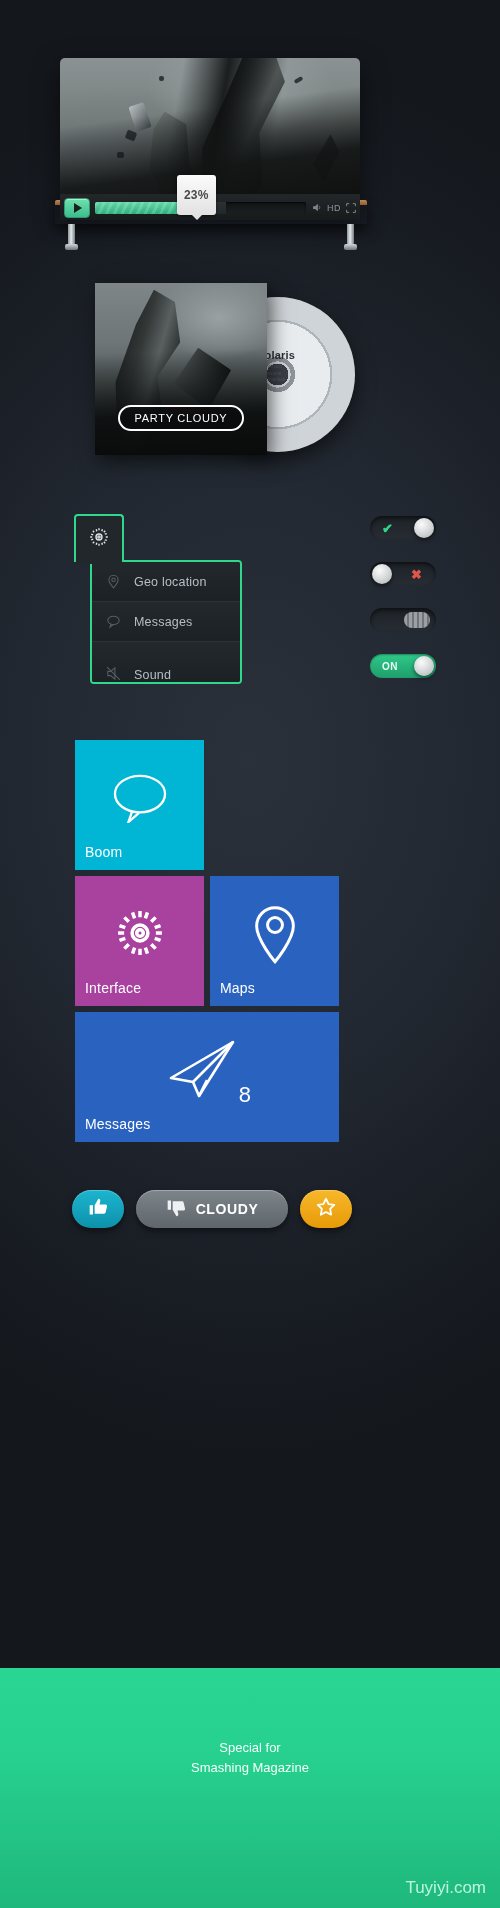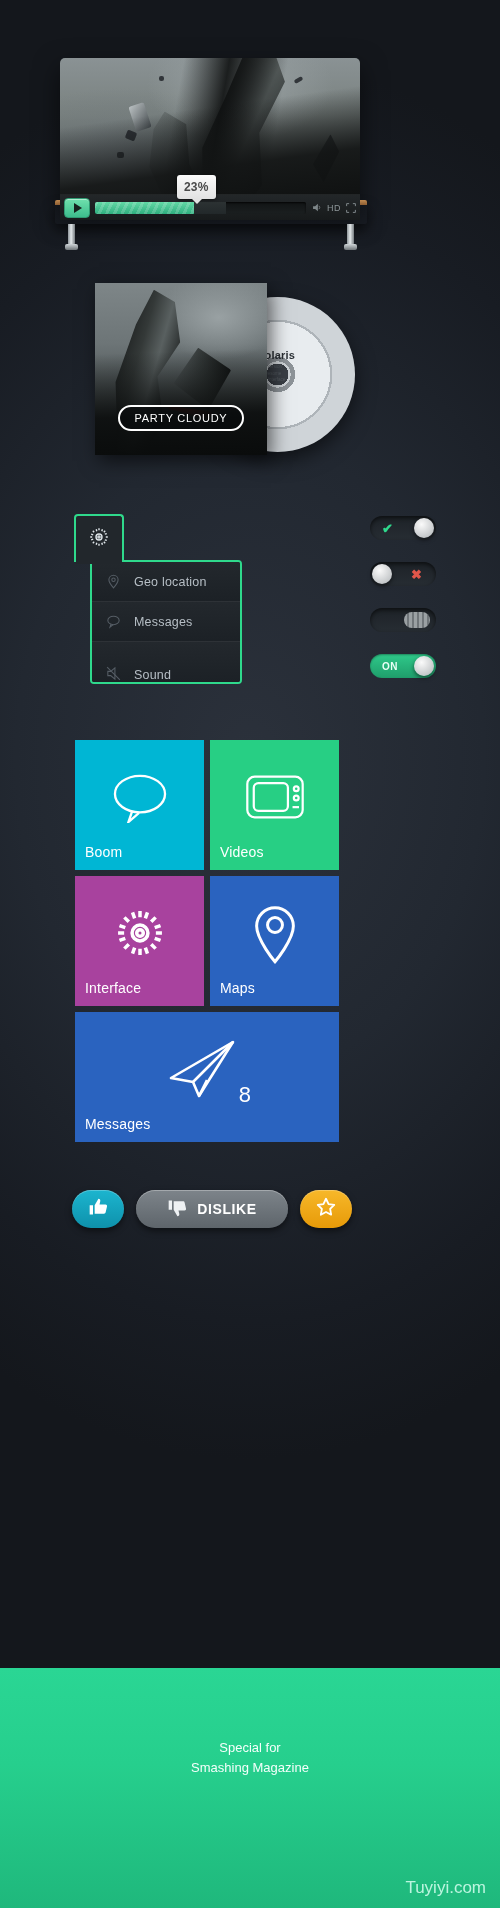--- a/index.html
+++ b/index.html
@@ -41,21 +41,21 @@
   .deb.b{ left:22%; top:48%; width:10px; height:9px; transform:rotate(22deg);}
   .deb.c{ left:19%; top:62%; width:7px; height:6px;}
   .deb.d{ left:33%; top:12%; width:5px; height:5px;}
   .deb.e{ left:85%; top:50%; width:22px; height:48px; transform:rotate(16deg);
           background:linear-gradient(120deg,#2c3134,#0d0f10); clip-path:polygon(40% 0,100% 30%,70% 100%,0 70%);}
   .deb.f{ left:78%; top:13%; width:9px; height:4px; transform:rotate(-30deg);}
 
   
   #tooltip { position:absolute; left:177px; top:175px; z-index:6; }
   .tip-box { background:linear-gradient(180deg,#fbfbfb,#e2e2e2); color:#4a4a4a;
-             font-size:12px; font-weight:bold; padding:5px 7px; border-radius:3px;
+             font-size:12px; font-weight:bold; padding:13px 7px; border-radius:3px;
              box-shadow:0 1px 3px rgba(0,0,0,.5); letter-spacing:.2px;}
   .tip-arrow { position:absolute; left:14px; bottom:-5px; width:0;height:0;
              border-left:6px solid transparent;border-right:6px solid transparent;
              border-top:6px solid #e2e2e2;}
 
   #ctrlbar { position:absolute; left:60px; top:194px; width:300px; height:26px;
              background:linear-gradient(180deg,#232729,#171a1b);
              border-top:1px solid rgba(255,255,255,.05);
              display:flex; align-items:center; padding:0 4px; gap:5px; z-index:5;}
   .play-btn { width:26px;height:20px;border-radius:4px; flex:none;
@@ -329,32 +329,20 @@
       <div class="tile tile-sm" style="background:#00b6d4">
         <div class="t-ico">
           <svg width="62" height="52" viewBox="0 0 64 54" fill="none" stroke="#fff" stroke-width="2.4">
             <ellipse cx="32" cy="24" rx="26" ry="19"></ellipse>
               <path d="M24 41.5L20 53l11-9.4"></path>
           </svg>
         </div>
         <div class="t-lbl">Boom</div>
       </div>
 
-      <div class="tile tile-sm" style="background:#27cf84">
-        <div class="t-ico">
-          <svg width="60" height="48" viewBox="0 0 64 52" fill="none" stroke="#fff" stroke-width="2.4">
-            <rect x="2" y="4" width="60" height="44" rx="8"></rect>
-            <rect x="9" y="11" width="37" height="30" rx="5"></rect>
-            <circle cx="55" cy="17" r="2.6"></circle>
-              <circle cx="55" cy="27" r="2.6"></circle>
-            <path d="M51 37h7"></path>
-          </svg>
-        </div>
-        <div class="t-lbl">Videos</div>
-      </div>
 
     </div>
     <div class="trow">
 
       <div class="tile tile-sm" style="background:#a8429e">
         <div class="t-ico">
           <svg width="56" height="56" viewBox="0 0 24 24" fill="none" stroke="#fff" stroke-width="1.5">
             <circle cx="12" cy="12" r="3.4"></circle>
               <circle cx="12" cy="12" r="1.4"></circle>
             <path d="M12 2.6v2.6M12 18.8v2.6M2.6 12h2.6M18.8 12h2.6M5.3 5.3l1.9 1.9M16.8 16.8l1.9 1.9M18.7 5.3l-1.9 1.9M7.2 16.8l-1.9 1.9"></path>
@@ -398,21 +386,21 @@
           <path d="M2 10h4v11H2zM8 10l4.5-8c1.7 0 2.6 1.3 2.2 3l-.9 4H21c1.3 0 2.1 1.1 1.8 2.4l-1.6 7c-.2 1-1 1.6-2 1.6H8z"></path>
         </svg>
       </span>
     </div>
     <div class="btn-dislike">
       <span>
         <svg width="20" height="20" viewBox="0 0 24 24" fill="#eef1f3">
           <path d="M2 3h4v11H2zM8 14l4.5 8c1.7 0 2.6-1.3 2.2-3l-.9-4H21c1.3 0 2.1-1.1 1.8-2.4l-1.6-7c-.2-1-1-1.6-2-1.6H8z"></path>
         </svg>
       </span>
-      <span>DISLIKE</span>
+      <span>CLOUDY</span>
     </div>
     <div class="btn-round btn-star">
       <span>
         <svg width="22" height="22" viewBox="0 0 24 24" fill="none" stroke="#fff" stroke-width="2" stroke-linejoin="round">
           <path d="M12 3l2.8 5.8 6.2.9-4.5 4.4 1.1 6.3-5.6-3-5.6 3 1.1-6.3L3 9.7l6.2-.9z"></path>
         </svg>
       </span>
     </div>
   </div>
 

